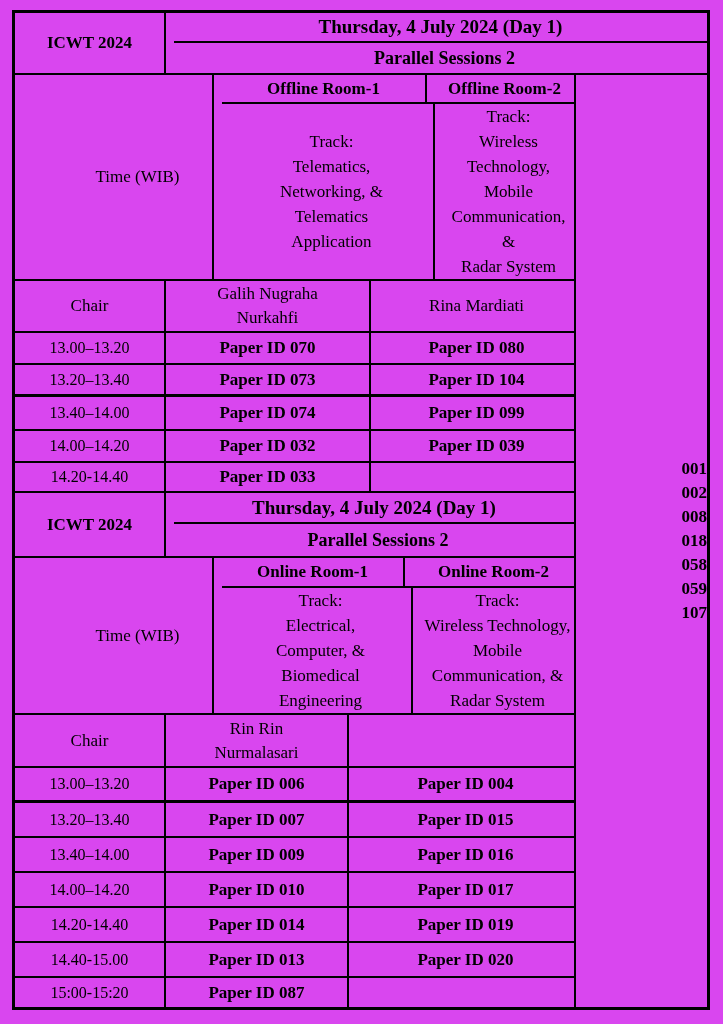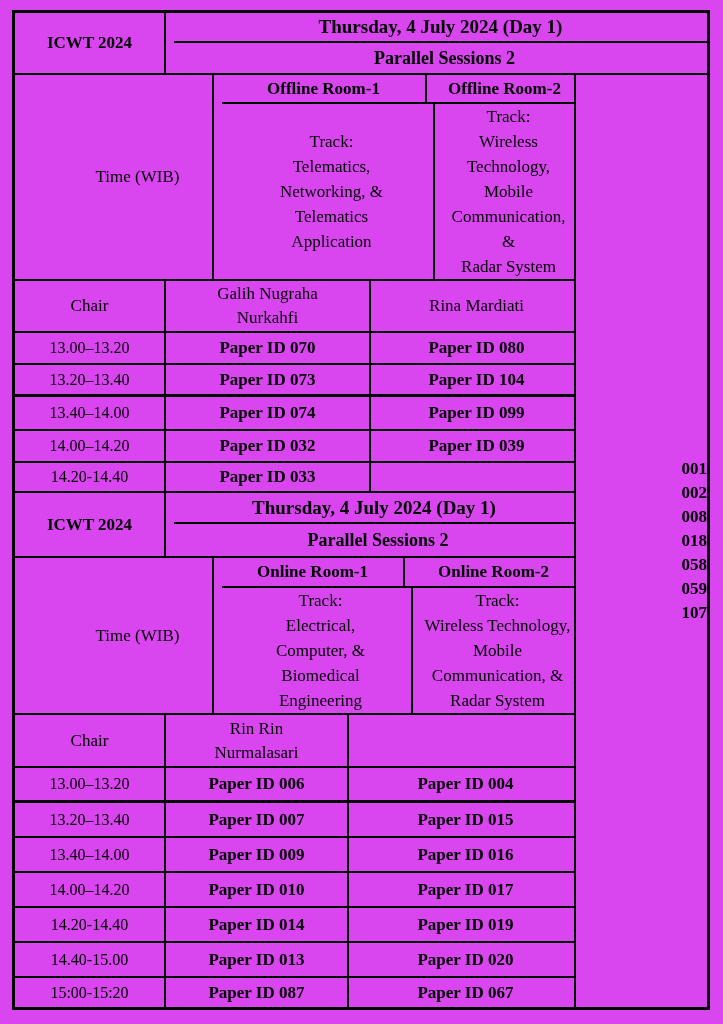--- a/index.html
+++ b/index.html
@@ -207,21 +207,20 @@
           <div class="cell grow t-paper">Paper ID 019</div>
         </div>
         <div class="row q-row b-b">
           <div class="cell w-label b-r t-time">14.40-15.00</div>
           <div class="cell s2-c b-r t-paper">Paper ID 013</div>
           <div class="cell grow t-paper">Paper ID 020</div>
         </div>
         <div class="row q-row-last">
           <div class="cell w-label b-r t-time">15:00-15:20</div>
           <div class="cell s2-c b-r t-paper">Paper ID 087</div>
-          <div class="cell grow t-paper">Paper ID 067</div>
         </div>
       </div>
 
       <div class="col poster-col">
         <div class="poster-body">
           <div class="t-pid">001</div>
           <div class="t-pid">002</div>
           <div class="t-pid">008</div>
           <div class="t-pid">018</div>
           <div class="t-pid">058</div>

